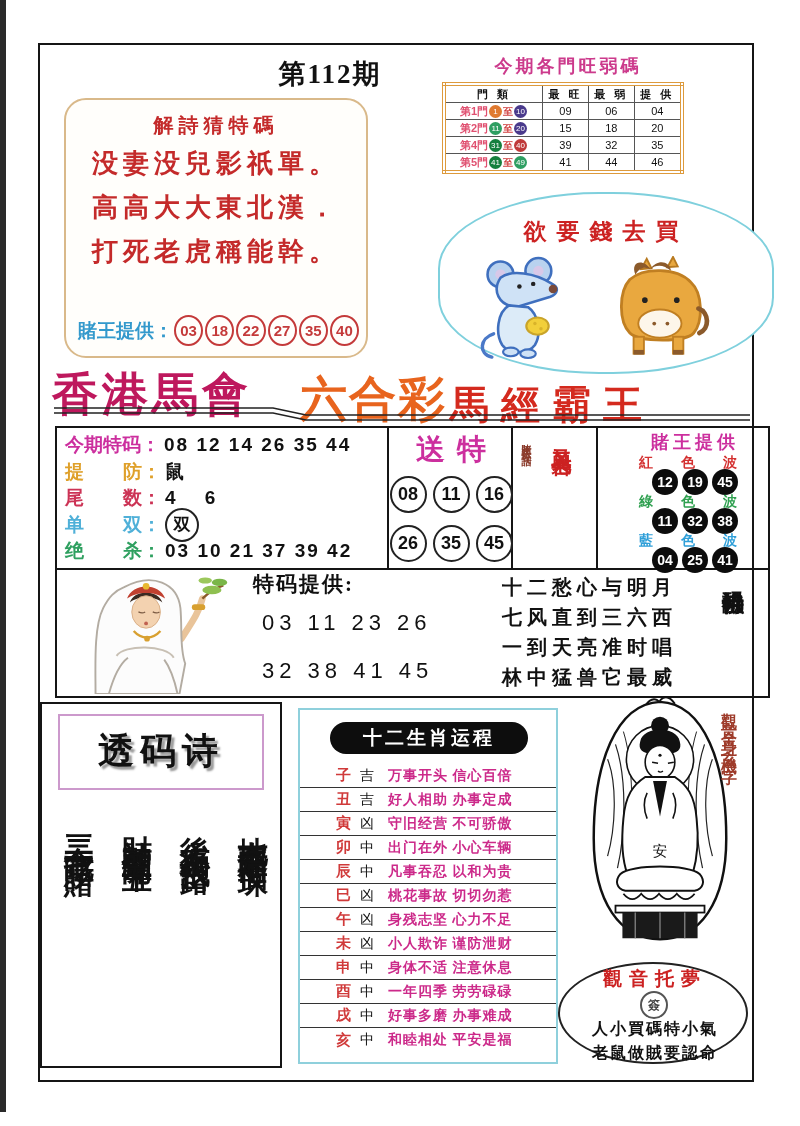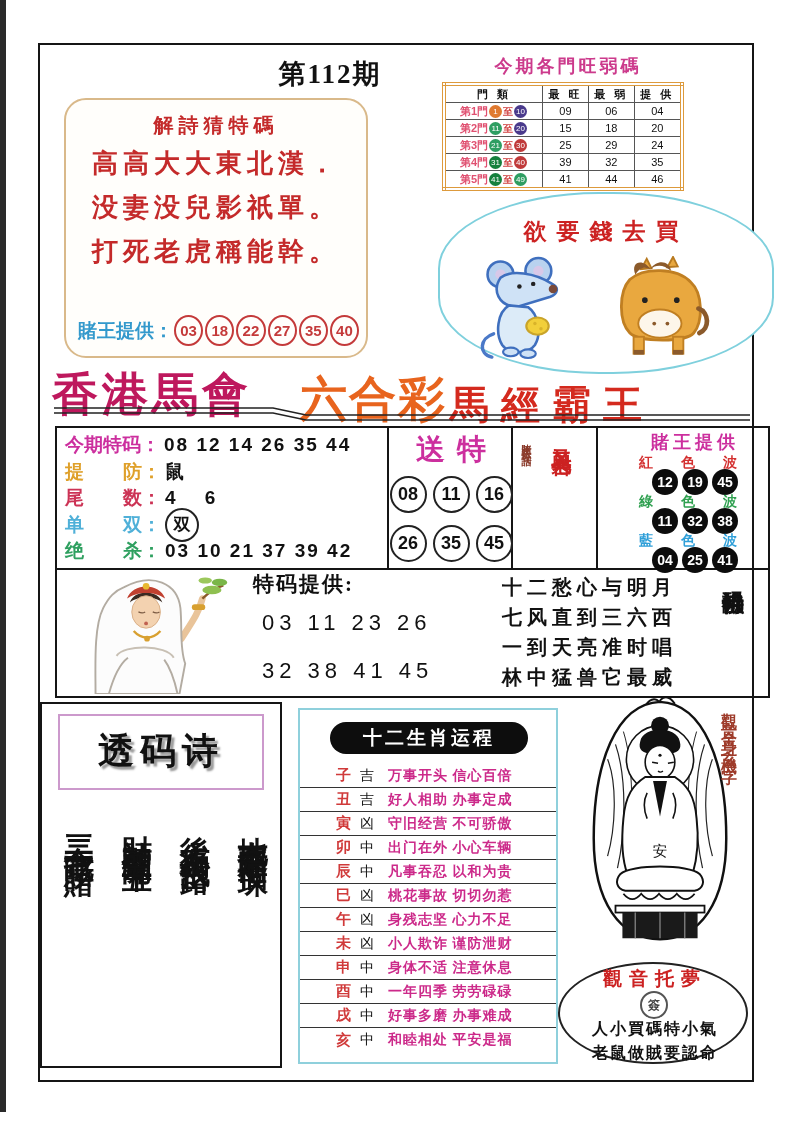--- a/index.html
+++ b/index.html
@@ -99,22 +99,22 @@
 
 <div class="page">
   <div class="ab scan-strip"></div>
   <div class="ab frame"></div>
 
   <div class="ab issue-title">第112期</div>
 
   <div class="ab poem-box">
     <div class="poem-title">解詩猜特碼</div>
     <div class="poem-lines">
+      <div>没妻没兒影祇單。</div>
       <div>高高大大東北漢．</div>
-      <div>没妻没兒影祇單。</div>
       <div>打死老虎稱能幹。</div>
     </div>
     <div class="poem-provider">
       <span class="pp-label">賭王提供：</span>
       <span class="ncircle">03</span>
       <span class="ncircle">18</span>
       <span class="ncircle">22</span>
       <span class="ncircle">27</span>
       <span class="ncircle">35</span>
       <span class="ncircle">40</span>
@@ -134,26 +134,20 @@
       <td class="gcell"><span class="gname">第1門</span><span class="mini c-orange">1</span><span class="zhi">至</span><span class="mini c-navy">10</span></td>
       <td>09</td>
       <td>06</td>
       <td>04</td>
     </tr>
     <tr>
       <td class="gcell"><span class="gname">第2門</span><span class="mini c-green">11</span><span class="zhi">至</span><span class="mini c-navy">20</span></td>
       <td>15</td>
       <td>18</td>
       <td>20</td>
-    </tr>
-    <tr>
-      <td class="gcell"><span class="gname">第3門</span><span class="mini c-green">21</span><span class="zhi">至</span><span class="mini c-red">30</span></td>
-      <td>25</td>
-      <td>29</td>
-      <td>24</td>
     </tr>
     <tr>
       <td class="gcell"><span class="gname">第4門</span><span class="mini c-purple">31</span><span class="zhi">至</span><span class="mini c-red">40</span></td>
       <td>39</td>
       <td>32</td>
       <td>35</td>
     </tr>
     <tr>
       <td class="gcell"><span class="gname">第5門</span><span class="mini c-purple">41</span><span class="zhi">至</span><span class="mini c-green">49</span></td>
       <td>41</td>

